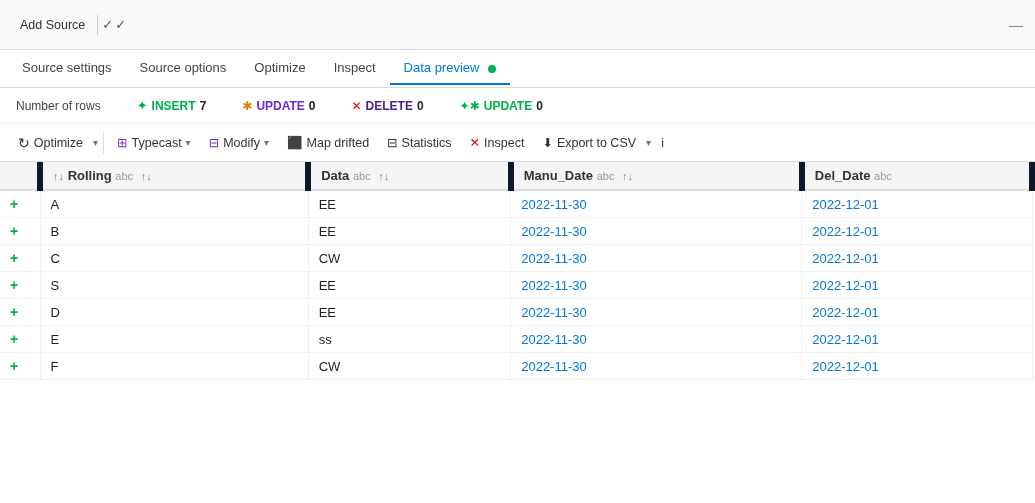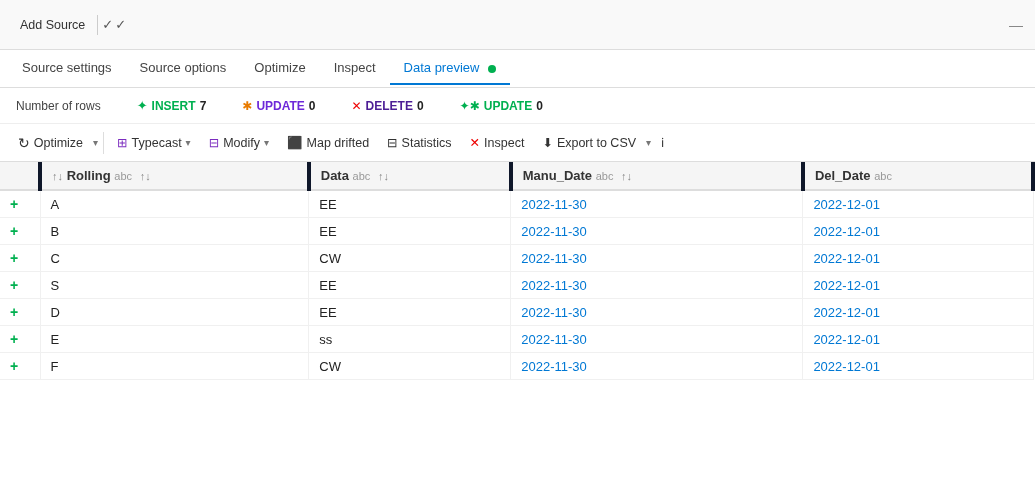--- a/index.html
+++ b/index.html
@@ -125,21 +125,21 @@
     }
     thead tr {
       background: #f5f5f5;
       border-bottom: 2px solid #ddd;
     }
     th {
       padding: 6px 10px;
       text-align: left;
       font-weight: 600;
       color: #333;
-      border-right: 4px solid #0f172a;
+      border-right: 6px solid #0f172a;
       white-space: nowrap;
       position: relative;
     }
     th .col-type {
       color: #999;
       font-weight: 400;
       font-size: 11px;
       margin-right: 4px;
     }
     th .sort-icon { color: #888; font-size: 11px; cursor: pointer; }

